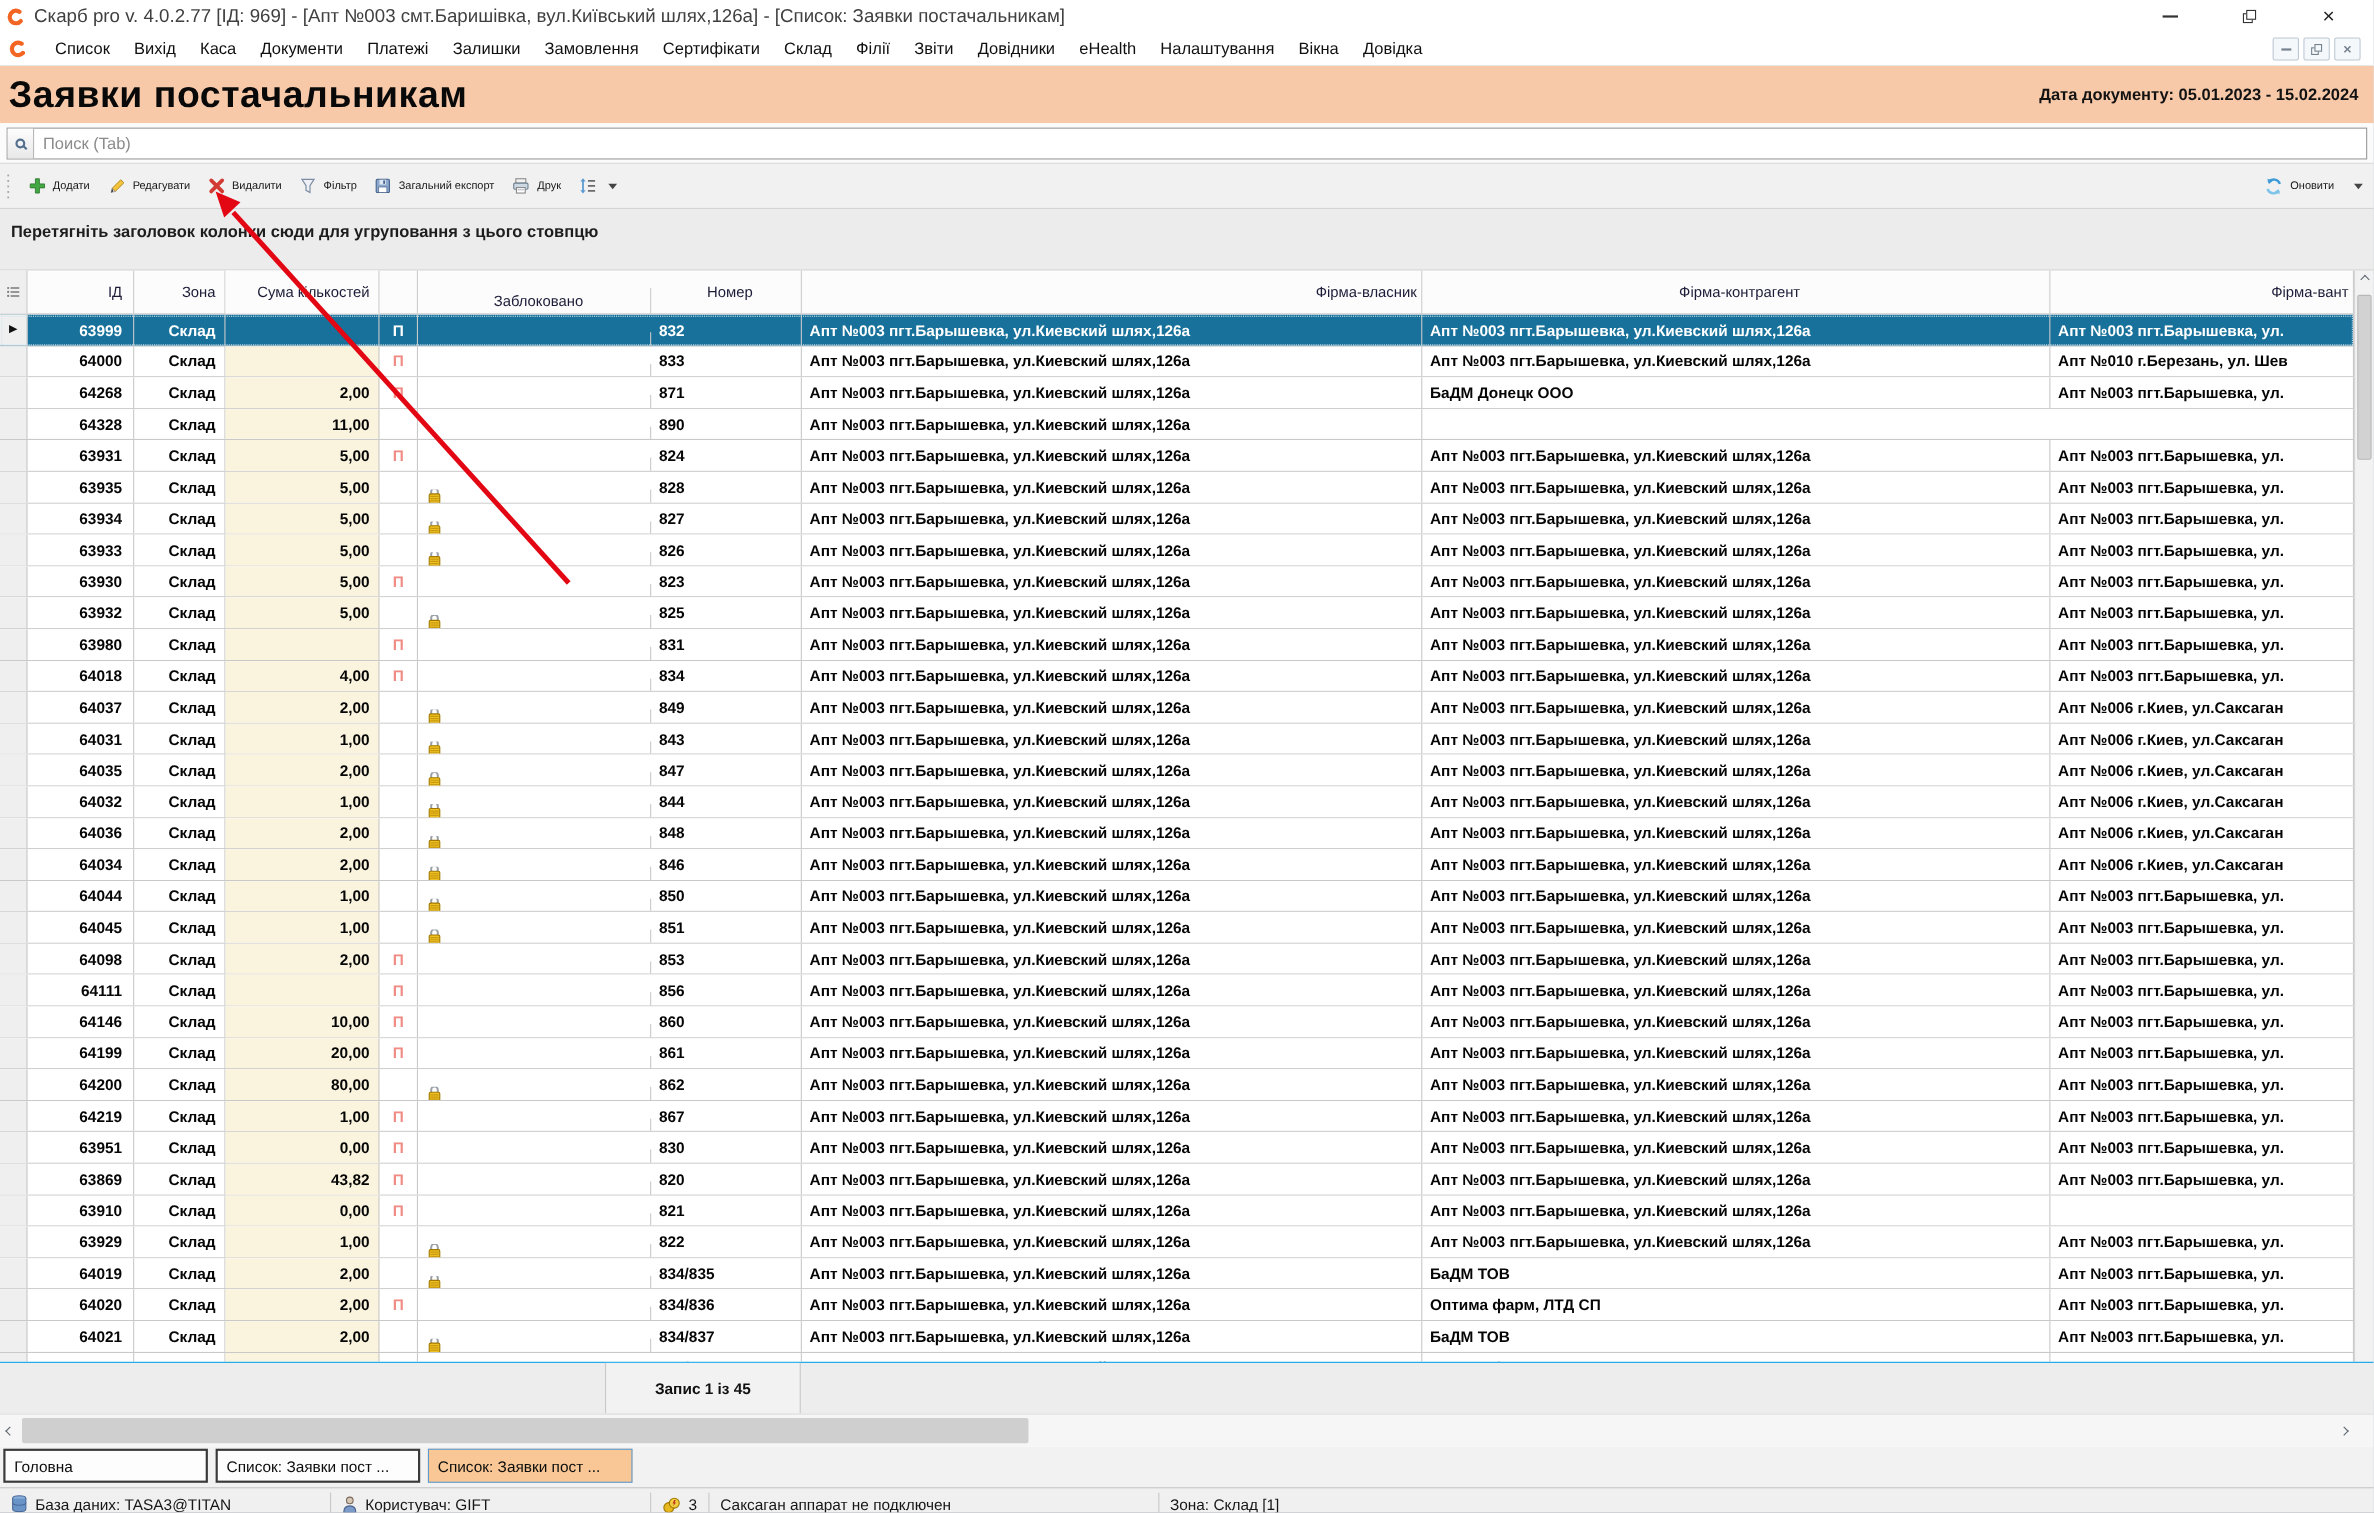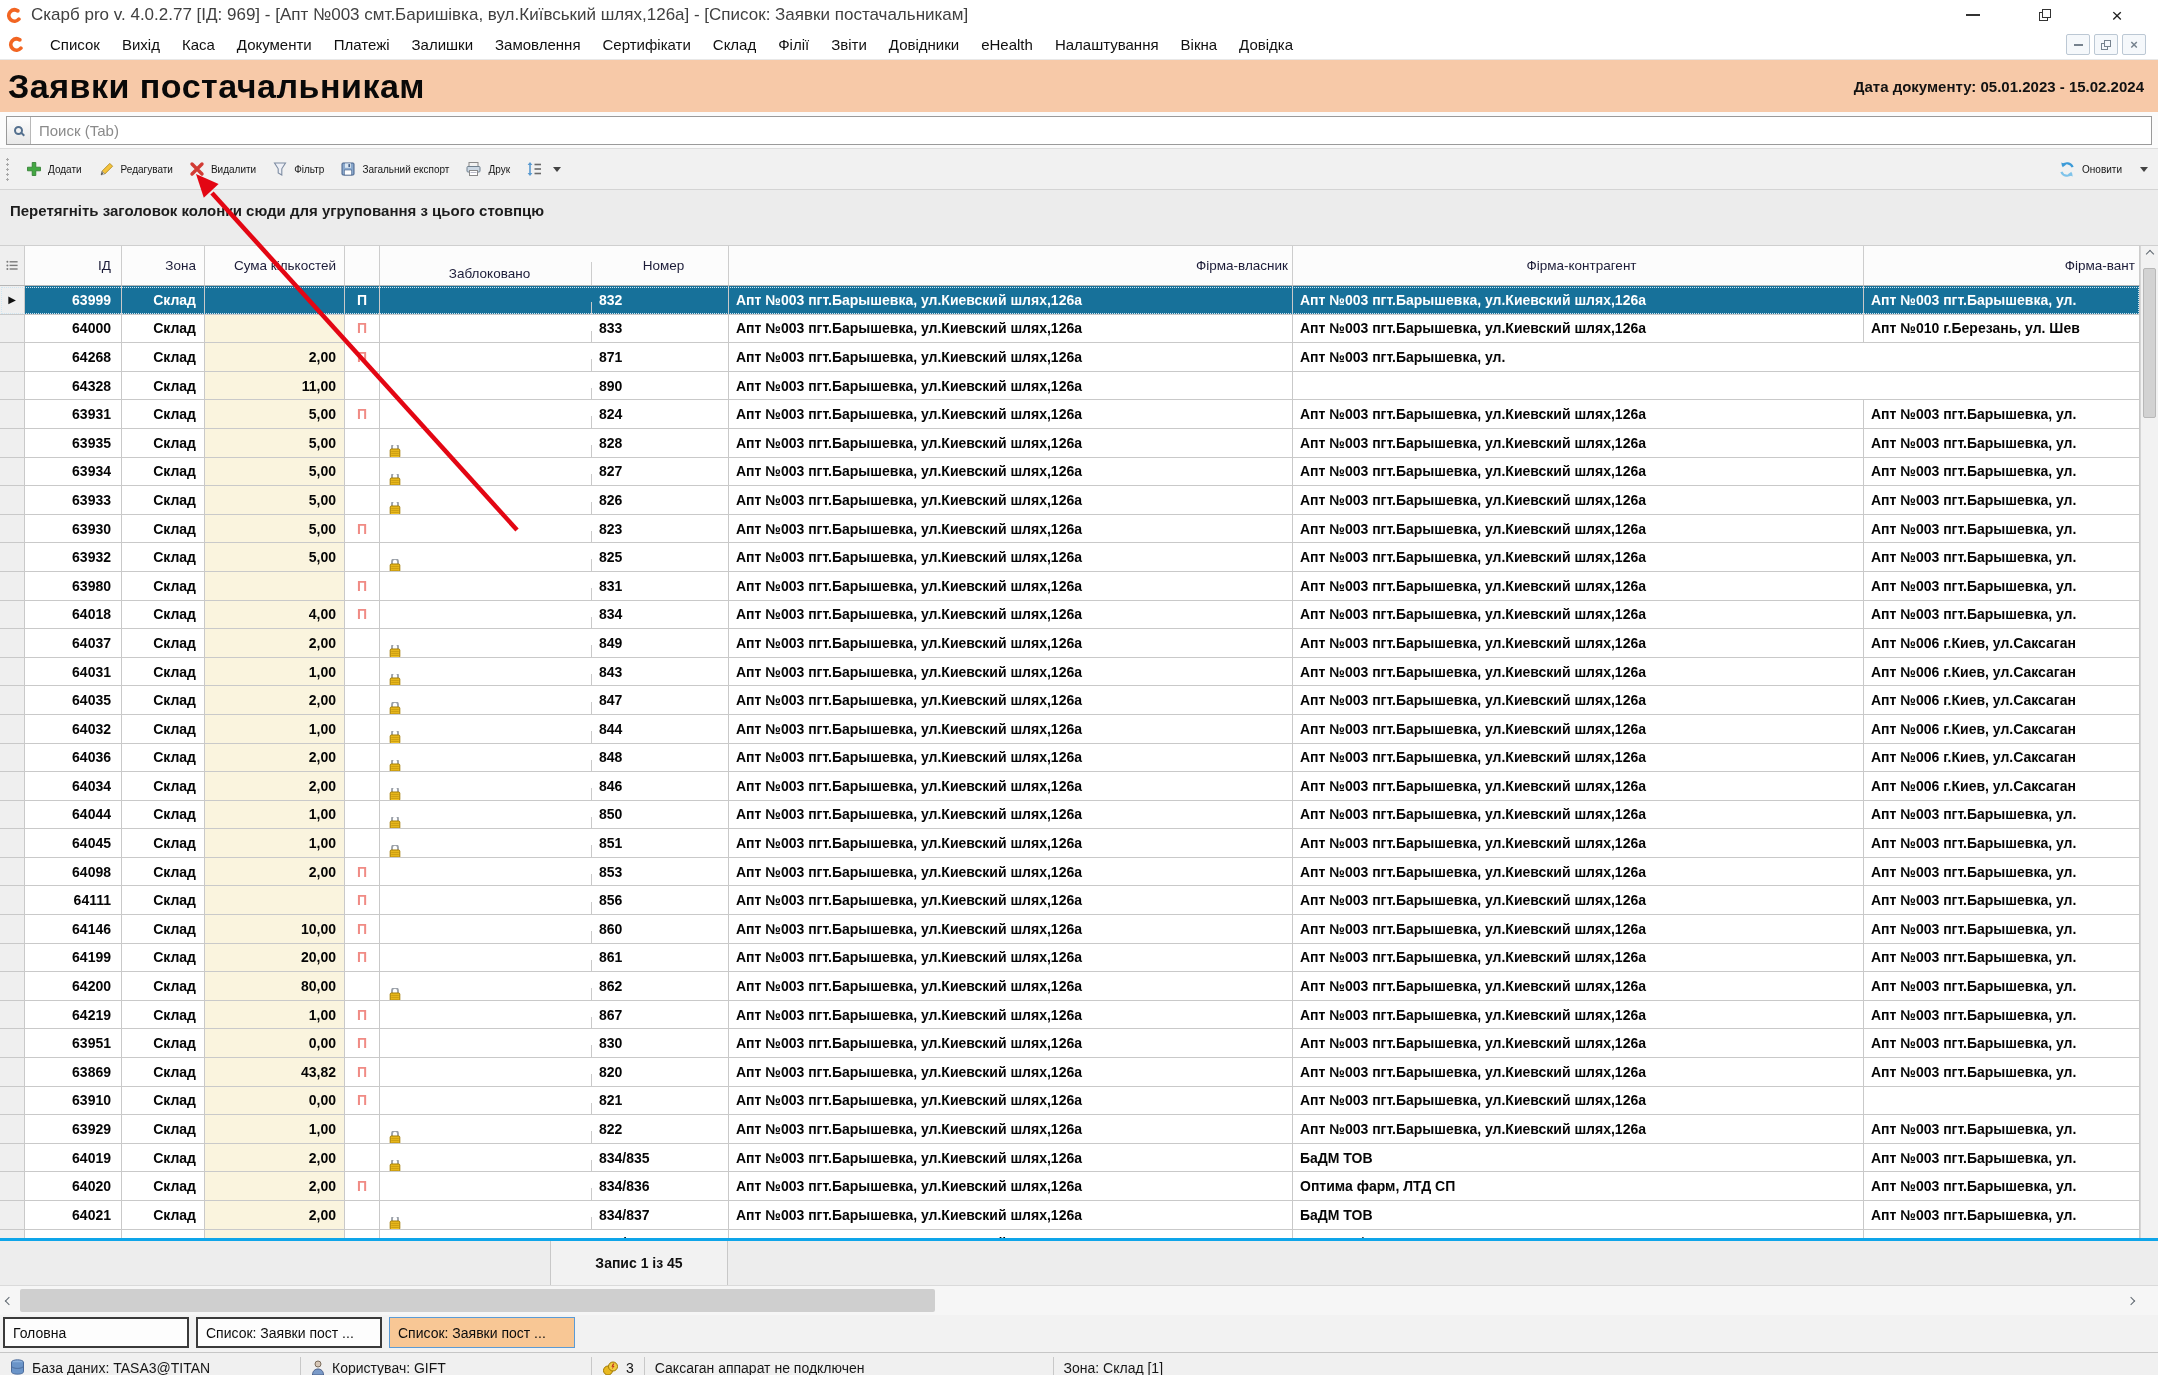--- a/index.html
+++ b/index.html
@@ -83,21 +83,21 @@
   
   .vscroll{position:absolute;top:246px;right:0;width:18px;height:1027px;background:#f2f2f2;border-left:1px solid #d6d6d6;}
   .vthumb{position:absolute;left:2px;right:2px;top:22px;height:150px;background:#d2d2d2;border:1px solid #b8b8b8;border-radius:2px;}
   .chev{display:inline-block;width:6px;height:6px;border-right:1.8px solid #5f6770;border-bottom:1.8px solid #5f6770;}
   .chev.up{transform:rotate(-135deg);} .chev.down{transform:rotate(45deg);}
   .chev.left{transform:rotate(135deg);} .chev.right{transform:rotate(-45deg);}
   .varr{position:absolute;left:0;right:0;display:flex;justify-content:center;}
   .varr.top{top:5px;} .varr.bottom{bottom:5px;}
 
   
-  .footer{height:47px;background:#ededed;border-top:3px solid #0ea5e9;position:relative;}
+  .footer{height:47px;background:#ededed;border-top:1px solid #0ea5e9;position:relative;}
   .reccount{position:absolute;left:550px;top:0;width:178px;height:100%;background:#f2f2f2;border-left:1px solid #c8c8c8;border-right:1px solid #c8c8c8;display:flex;align-items:center;justify-content:center;font-size:14px;font-weight:bold;color:#101010;}
 
   
   .hscroll{height:30px;background:#f6f6f6;border-top:1px solid #dadada;position:relative;}
   .harr{position:absolute;top:0;bottom:0;display:flex;align-items:center;justify-content:center;width:18px;}
   .harr.l{left:0;} .harr.r{right:18px;}
   .hthumb{position:absolute;left:20px;top:3px;height:23px;width:915px;background:#cfcfcf;border-radius:2px;}
 
   
   .tabsrow{height:37px;background:#f2f2f2;display:flex;align-items:flex-start;gap:7px;padding:2px 0 0 3px;}
@@ -326,20 +326,21 @@
         </div>
         <div class="row">
           <div class="cell c-ind"></div>
           <div class="cell c-id">64268</div>
           <div class="cell c-zone">Склад</div>
           <div class="cell c-qty">2,00</div>
           <div class="cell c-p">П</div>
           <div class="cell c-lock"></div>
           <div class="cell c-num">871</div>
           <div class="cell c-owner">Апт №003 пгт.Барышевка, ул.Киевский шлях,126а</div>
+          <div class="cell c-contra">БаДМ Донецк ООО</div>
           <div class="cell c-cons">Апт №003 пгт.Барышевка, ул.</div>
         </div>
         <div class="row">
           <div class="cell c-ind"></div>
           <div class="cell c-id">64328</div>
           <div class="cell c-zone">Склад</div>
           <div class="cell c-qty">11,00</div>
           <div class="cell c-p"></div>
           <div class="cell c-lock"></div>
           <div class="cell c-num">890</div>

